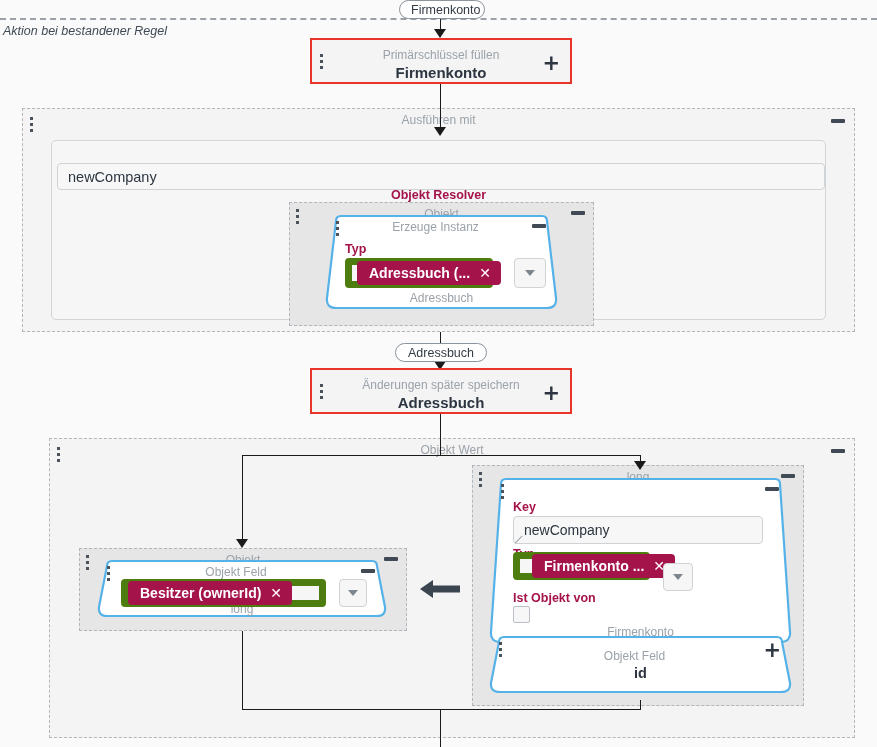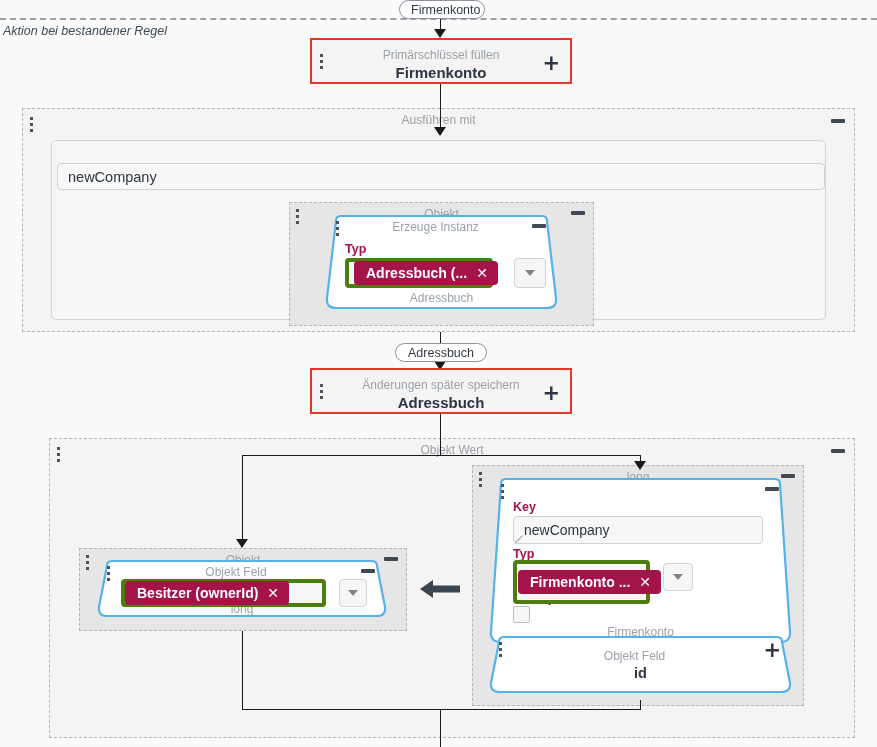--- a/index.html
+++ b/index.html
@@ -108,21 +108,21 @@
     position:absolute;left:0;right:0;text-align:center;
     font-size:12px;color:#9ba2a9;
   }
   .trap-big{
     position:absolute;left:0;right:0;text-align:center;
     font-size:14.5px;font-weight:bold;color:#2c3540;
   }
 
   
   .selectbox{
-    border:4px solid #4d7c0f;border-radius:4px;background:#f6f6f6;
+    border:7px solid #4d7c0f;border-radius:4px;background:#f6f6f6;
     display:flex;align-items:center;z-index:6;
   }
   .chip{
     background:#a5134b;color:#ffffff;border-radius:4px;
     height:24px;display:flex;align-items:center;gap:9px;
     padding:0 10px 0 12px;font-size:14px;font-weight:bold;white-space:nowrap;
   }
   .chip .x{font-size:14px;font-weight:bold;line-height:1;}
   .caretbtn{
     border:1px solid #cfd3d6;border-radius:4px;background:#f6f6f6;
@@ -176,20 +176,21 @@
 
   <div class="abs vline" style="left:440px;top:109px;height:26px;"></div>
   <div class="abs arrowhead" style="left:434px;top:127px;"></div>
 
   <div class="abs panel" style="left:51px;top:140px;width:775px;height:180px;"></div>
 
   <div class="abs flabel" style="left:57px;top:146px;">Firmenkonto in Variable speichern</div>
 
   <div class="abs tinput" style="left:57px;top:163px;width:768px;height:27px;z-index:3;" title="Variablenname">newCompany</div>
 
+  <div class="abs flabel" style="left:0px;top:188px;width:877px;text-align:center;z-index:4;">Objekt Resolver</div>
 
   <div class="abs dgroup shade" style="left:289px;top:202px;width:305px;height:124px;z-index:3;">
     <div class="dgroup-label">Objekt</div>
     <div class="dots abs" style="left:6px;top:6px;">
       <i></i>
         <i></i>
         <i></i>
     </div>
     <div class="minus abs" style="right:8px;top:8px;"></div>
   </div>
@@ -313,21 +314,21 @@
         <i></i>
         <i></i>
     </div>
     <div class="minus abs" style="right:14px;top:9px;"></div>
 
     <div class="abs flabel" style="left:25px;top:22px;">Key</div>
     <div class="abs tinput small" style="left:25px;top:38px;width:250px;height:28px;position:absolute;" title="Key">newCompany</div>
     <div class="resize-grip" style="left:27px;top:57px;"></div>
 
     <div class="abs flabel" style="left:25px;top:69px;">Typ</div>
-    <div class="abs selectbox" style="left:25px;top:82px;width:137px;height:44px;padding-left:1px;">
+    <div class="abs selectbox" style="left:25px;top:74px;width:137px;height:28px;padding-left:12px;">
       <div class="chip">
         <span>Firmenkonto ...</span>
         <span class="x">✕</span>
       </div>
     </div>
     <div class="abs caretbtn" style="left:175px;top:85px;width:30px;height:28px;">
       <span class="caret"></span>
     </div>
 
     <div class="abs flabel" style="left:25px;top:113px;">Ist Objekt von</div>

